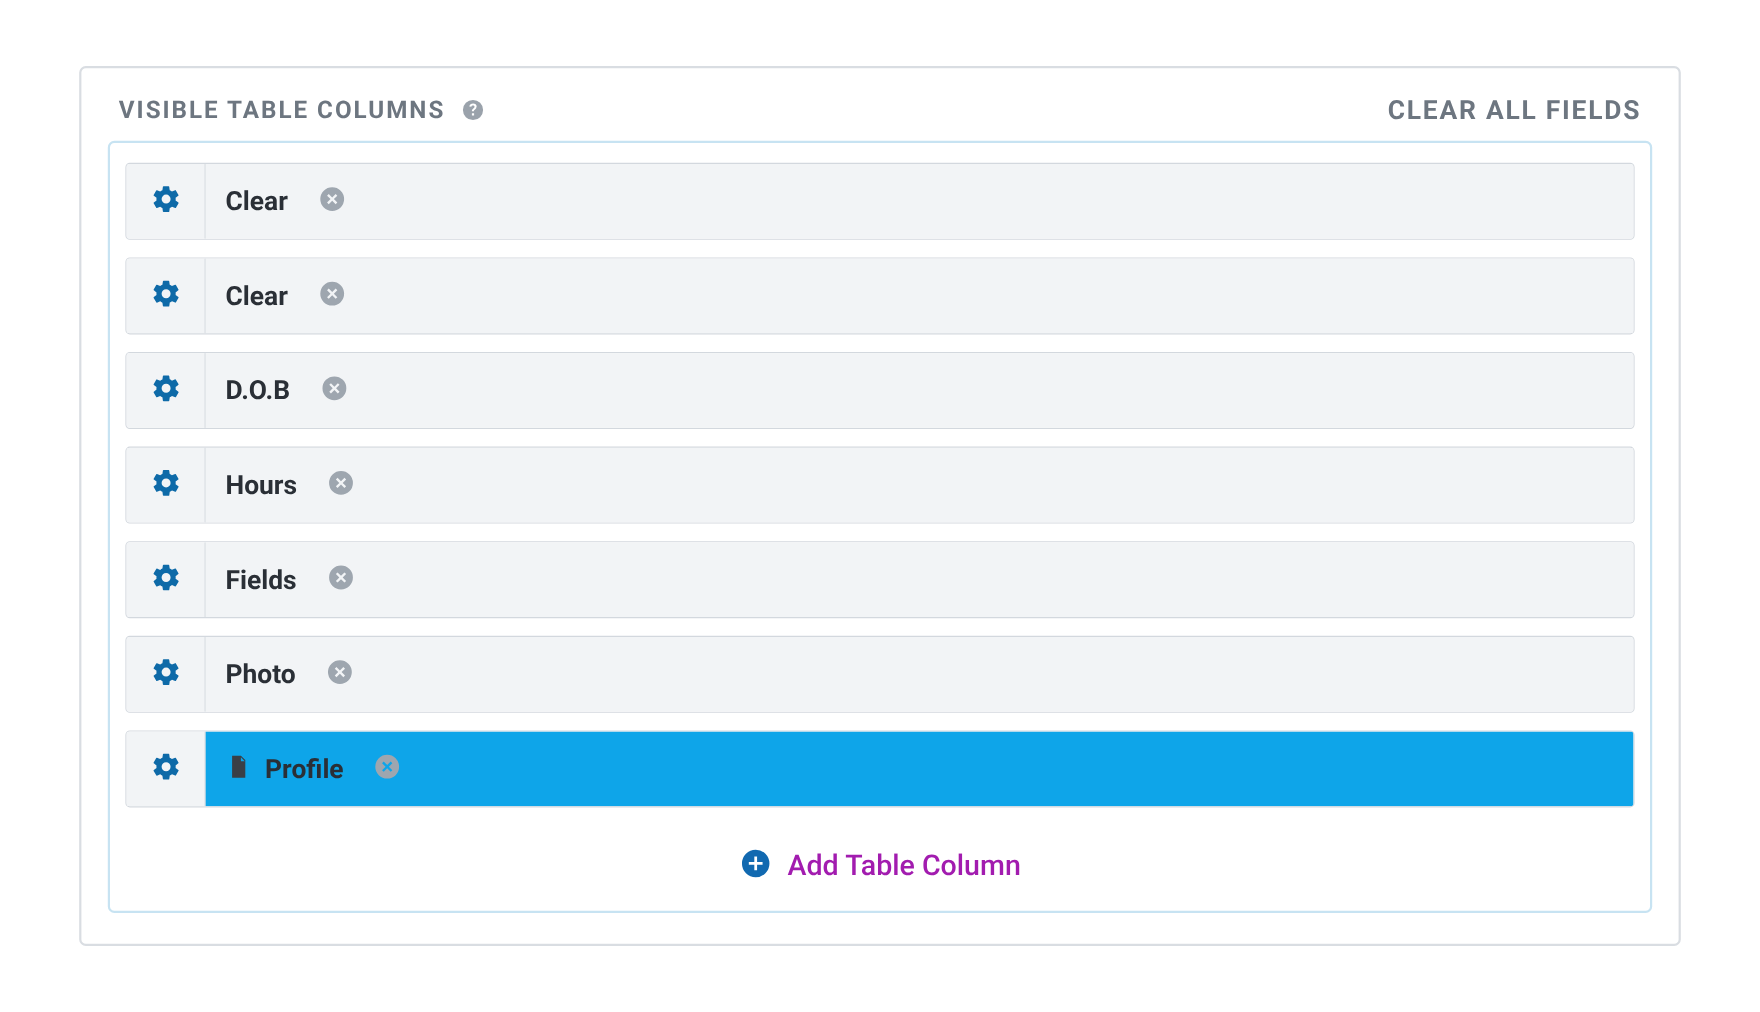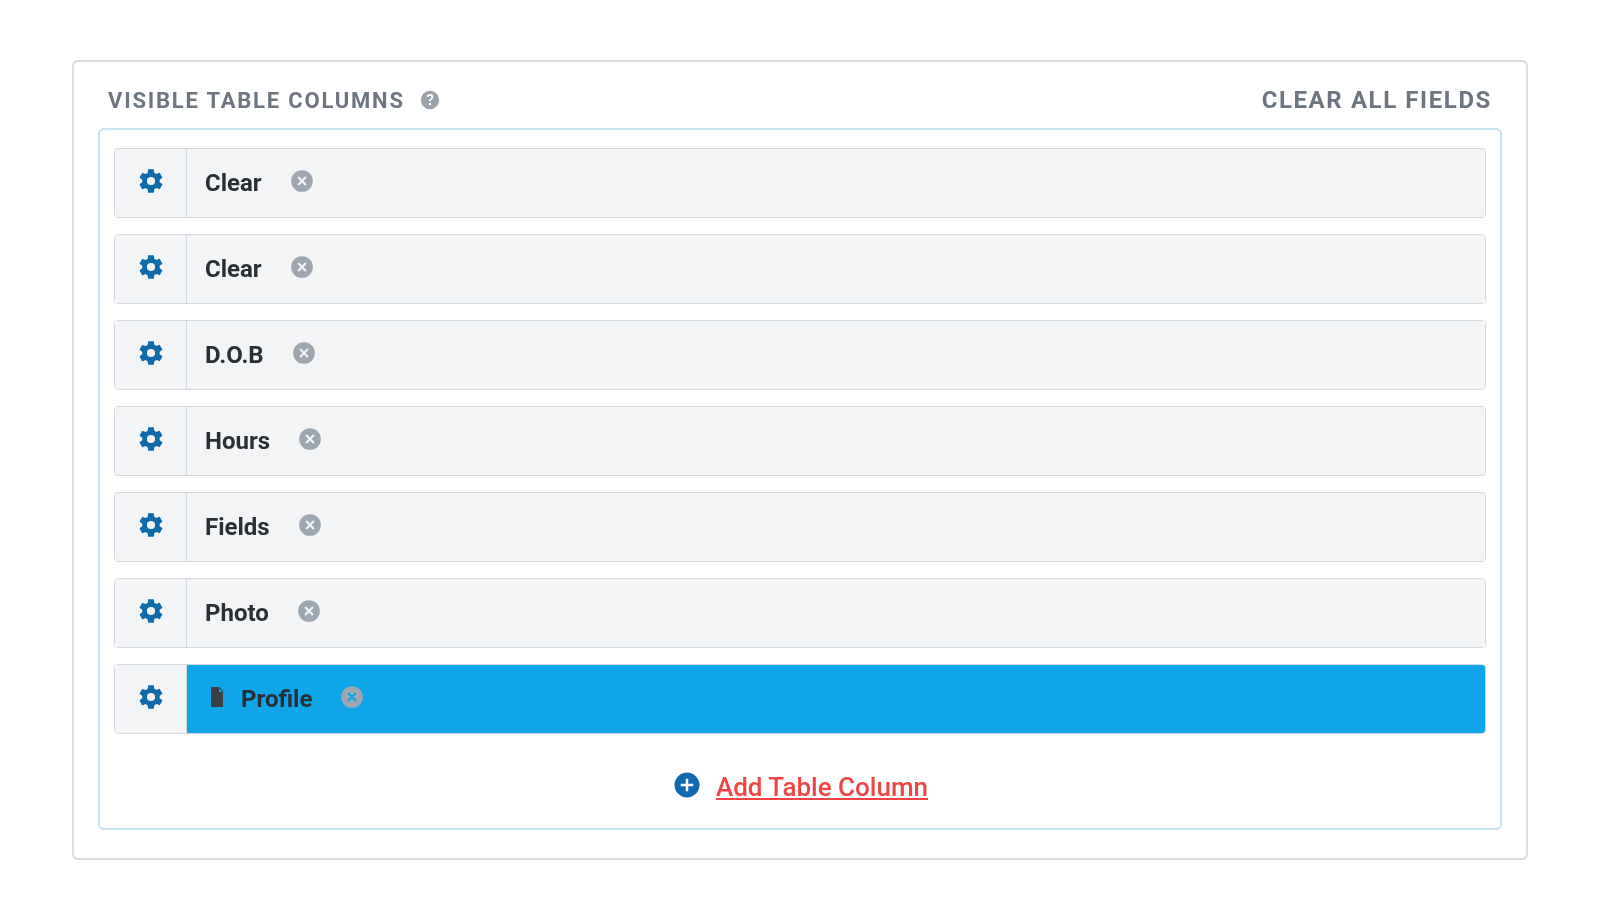--- a/index.html
+++ b/index.html
@@ -121,22 +121,21 @@
     align-items: center;
     justify-content: center;
     gap: 14px;
     cursor: pointer;
     user-select: none;
   }
   .plus-circle svg { width: 30px; height: 30px; fill: #1169b0; }
   .add-row-label {
     font-size: 26px;
     font-weight: 500;
-    color: #ef4444;
-    text-decoration: underline;
+    color: #a21caf;
   }
 </style>
 </head>
 <body>
 
 <div class="outer">
   <div class="panel">
 
     <div class="panel-header">
       <div class="panel-header-left">

